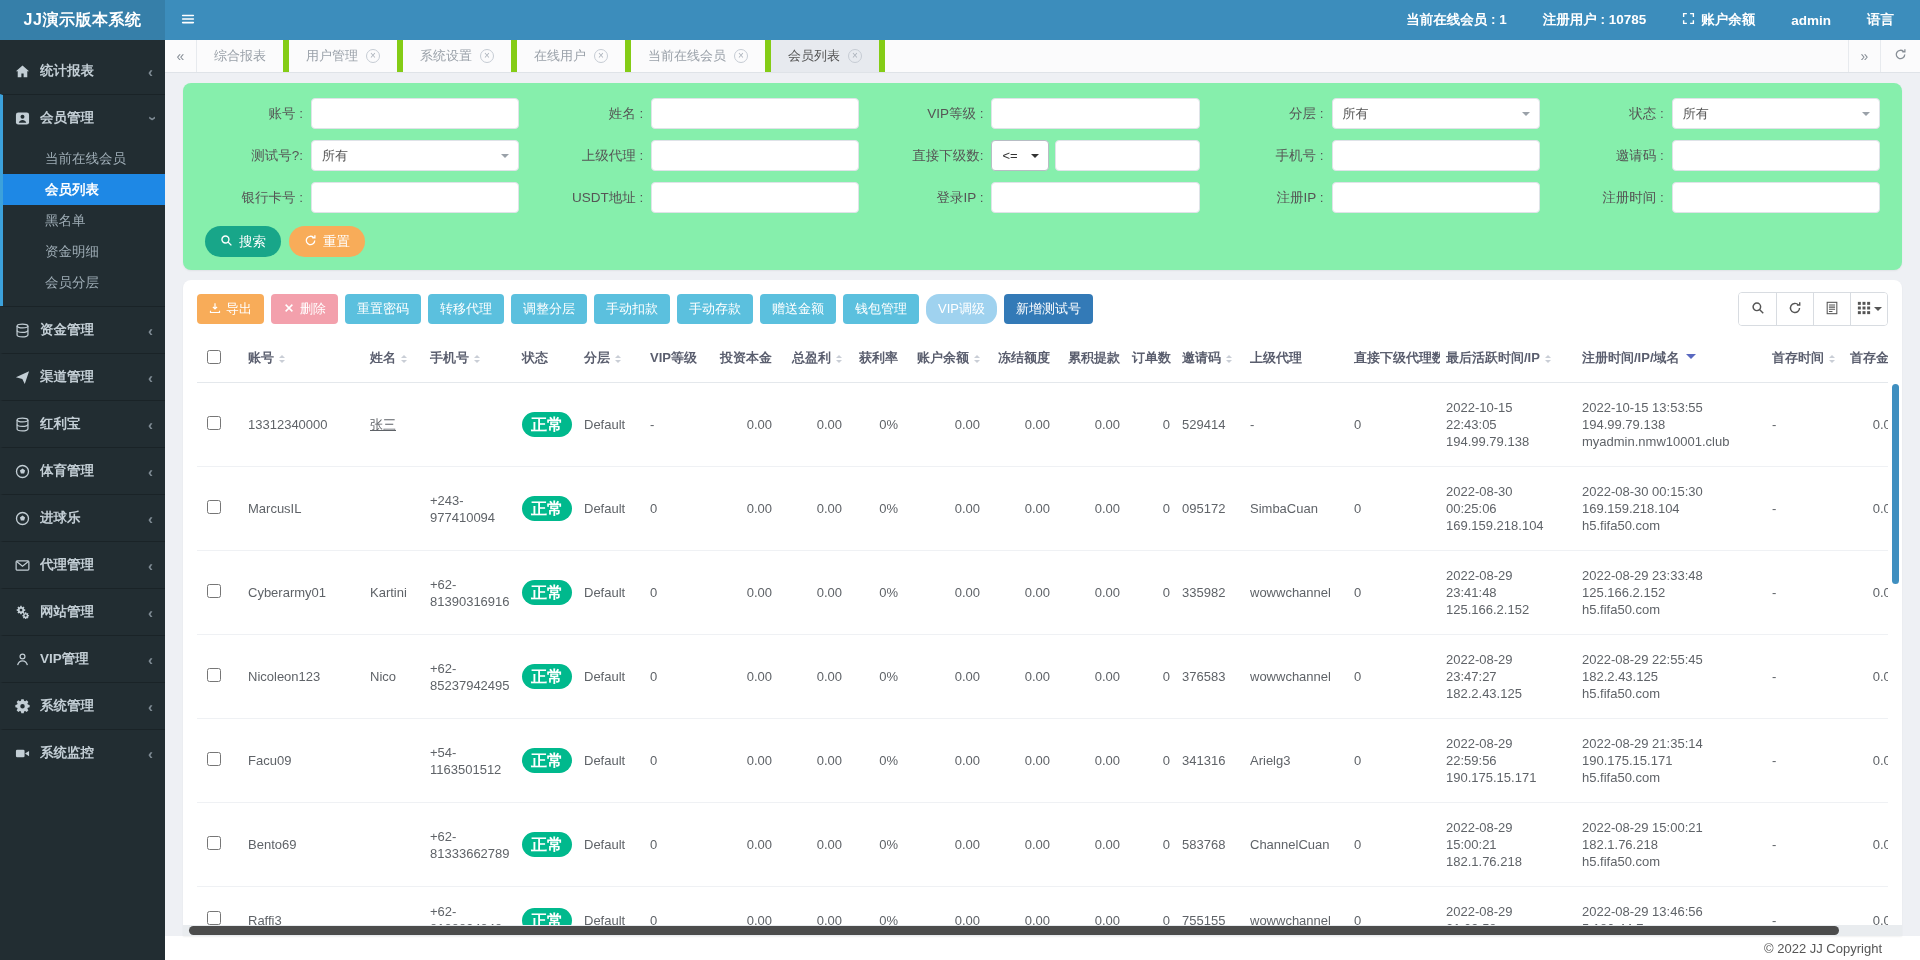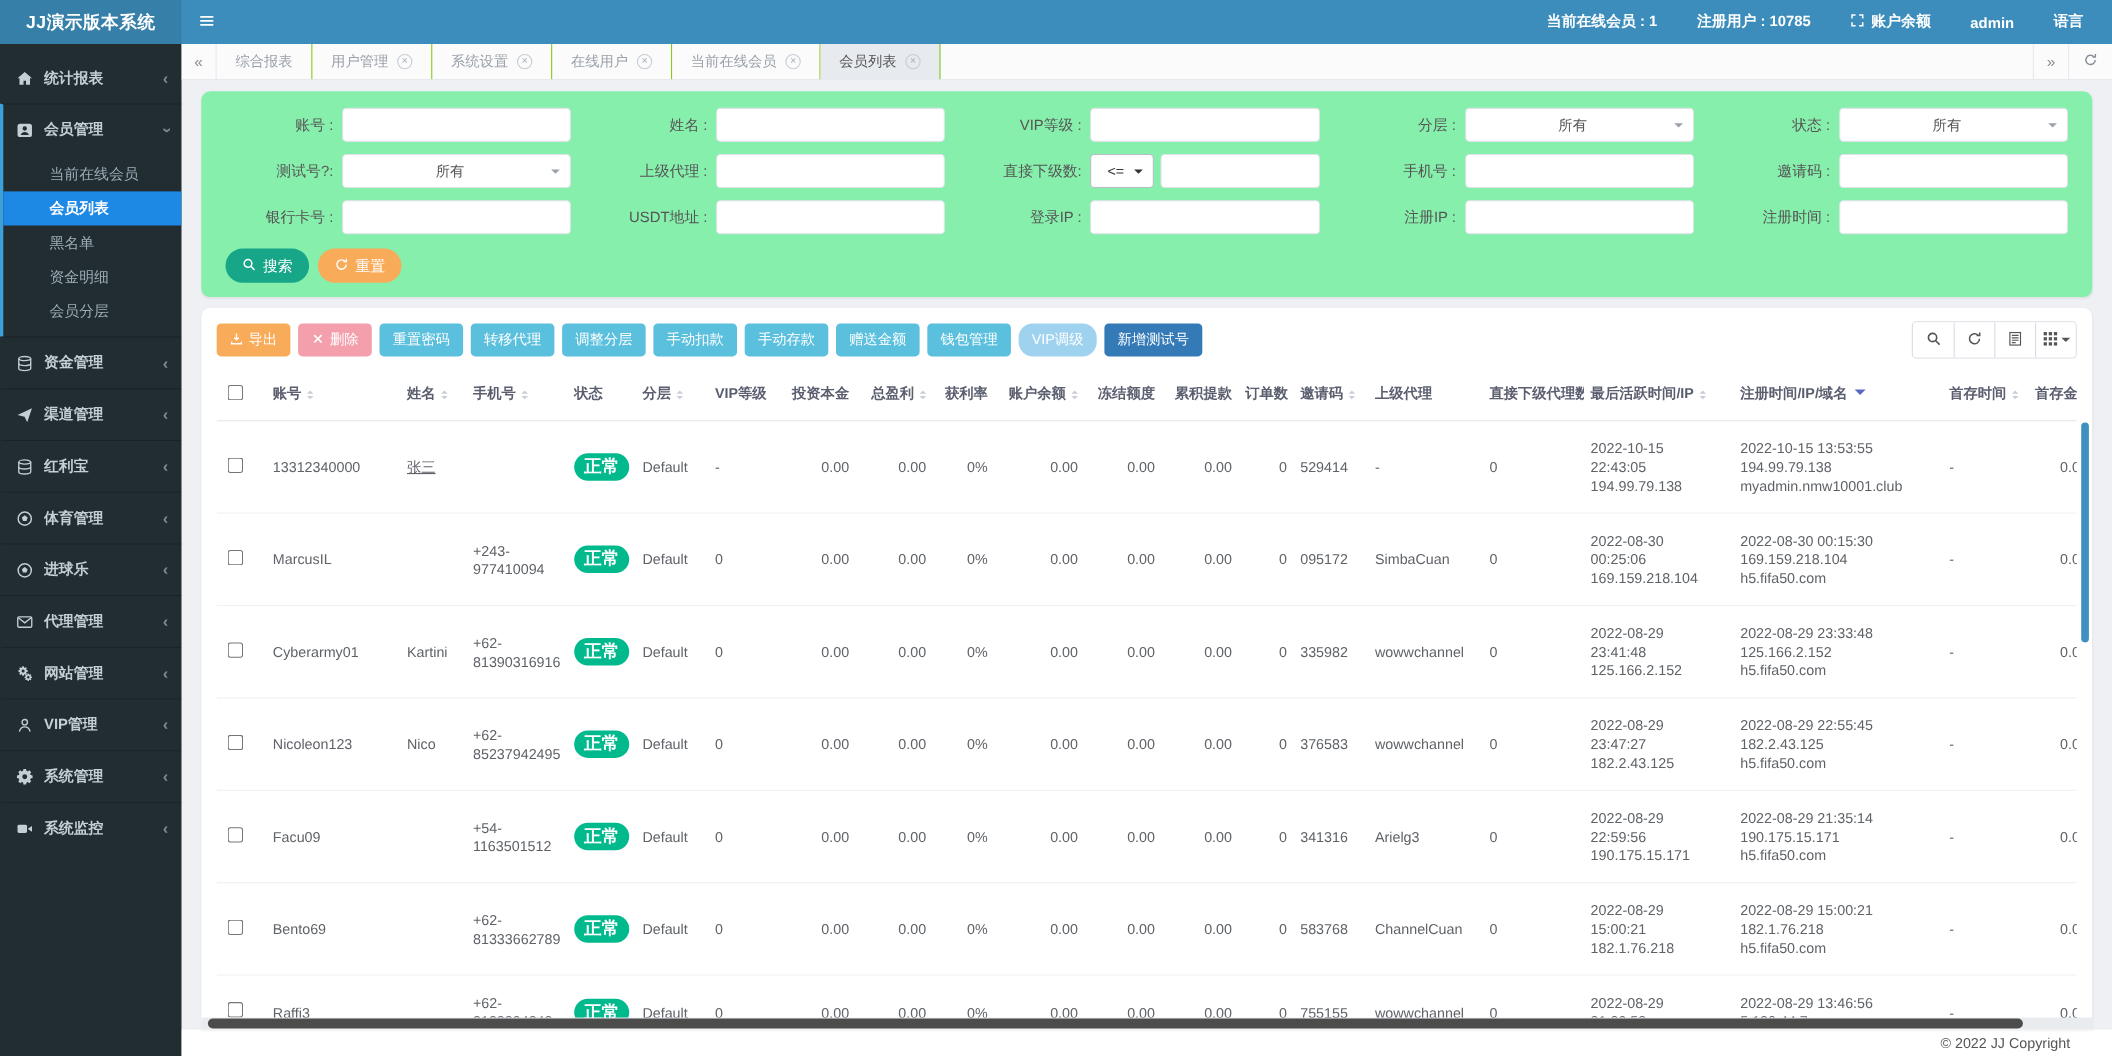--- a/index.html
+++ b/index.html
@@ -33,35 +33,35 @@
   .sub-item { height:31px; display:flex; align-items:center; padding-left:42px; color:#9fadb6; cursor:pointer; white-space:nowrap; }
   .sub-item.active { background:var(--c-sidebar_active,#1e88e5); color:#fff; font-weight:bold; }
 
   
   main { flex:1; display:flex; flex-direction:column; overflow:hidden; }
 
   .tabbar { height:33px; flex:0 0 33px; background:#fbfbfc; border-bottom:1px solid #dfe3e8; display:flex; align-items:stretch; color:#9aa1a9; font-size:13px; }
   .tabnav { width:32px; display:flex; align-items:center; justify-content:center; font-size:14px; color:#878e96; cursor:pointer; border-right:1px solid #e7eaee; }
   .tabnav.right { border-right:none; border-left:1px solid #e7eaee; }
   #tabs { display:flex; align-items:stretch; }
-  .tab { display:flex; align-items:center; gap:8px; padding:0 17px; border-right:1px solid #84cc16; cursor:pointer; white-space:nowrap; }
+  .tab { display:flex; align-items:center; gap:8px; padding:0 17px; border-right:6px solid #84cc16; cursor:pointer; white-space:nowrap; }
   .tab.active { background:#e7eaef; color:#555; }
   .tab .close { width:14px; height:14px; border:1px solid #c6ccd4; border-radius:50%; display:flex; align-items:center; justify-content:center; font-size:10px; line-height:1; color:#aab1ba; }
   .tab-spacer { flex:1; }
   .tab-refresh { width:40px; display:flex; align-items:center; justify-content:center; border-left:1px solid #e7eaee; color:#878e96; cursor:pointer; }
   .tab-refresh svg { width:13px; height:13px; }
 
   
   .filter-card { margin:10px 18px 0; background:#86efac; border-radius:8px; box-shadow:0 1px 2px rgba(0,0,0,.06); padding:15px 22px 13px; flex:0 0 auto; }
   .filter-grid { display:grid; grid-template-columns:repeat(5,1fr); column-gap:26px; row-gap:11px; }
   .field { display:flex; align-items:center; }
   .field > label { width:106px; flex:0 0 106px; text-align:right; padding-right:8px; color:#555; font-size:13.5px; white-space:nowrap; }
   .control { flex:1; display:flex; gap:6px; }
   .txt { width:100%; height:31px; border:1px solid #dfe3e8; border-radius:4px; padding:0 8px; font-size:13px; color:#333; font-family:inherit; }
-  .sel { position:relative; width:100%; height:31px; border:1px solid #dfe3e8; border-radius:4px; background:#fff; display:flex; align-items:center; padding:0 22px 0 10px; color:#555; cursor:pointer;justify-content:center; }
+  .sel { position:relative; width:100%; height:31px; border:1px solid #dfe3e8; border-radius:4px; background:#fff; display:flex; align-items:center; padding:0 22px 0 10px; color:#555; cursor:pointer; }
   .sel:after { content:""; position:absolute; right:9px; top:13px; border:4px solid transparent; border-top-color:#9aa1a9; }
   .sel.compare { width:58px; flex:0 0 58px; border-color:#b7bdc4; color:#333; }
   .sel.compare:after { border-top-color:#333; }
   .btn-row { margin-top:13px; display:flex; gap:8px; }
   .pillbtn { height:31px; border:none; border-radius:16px; padding:12px 15px; color:#fff; font-size:13.5px; display:inline-flex; align-items:center; gap:6px; cursor:pointer; font-family:inherit; }
   .pillbtn svg { width:13px; height:13px; }
   .pillbtn.search { background:var(--c-search,#18a689); }
   .pillbtn.reset { background:var(--c-reset,#f8ac59); }
 
   

